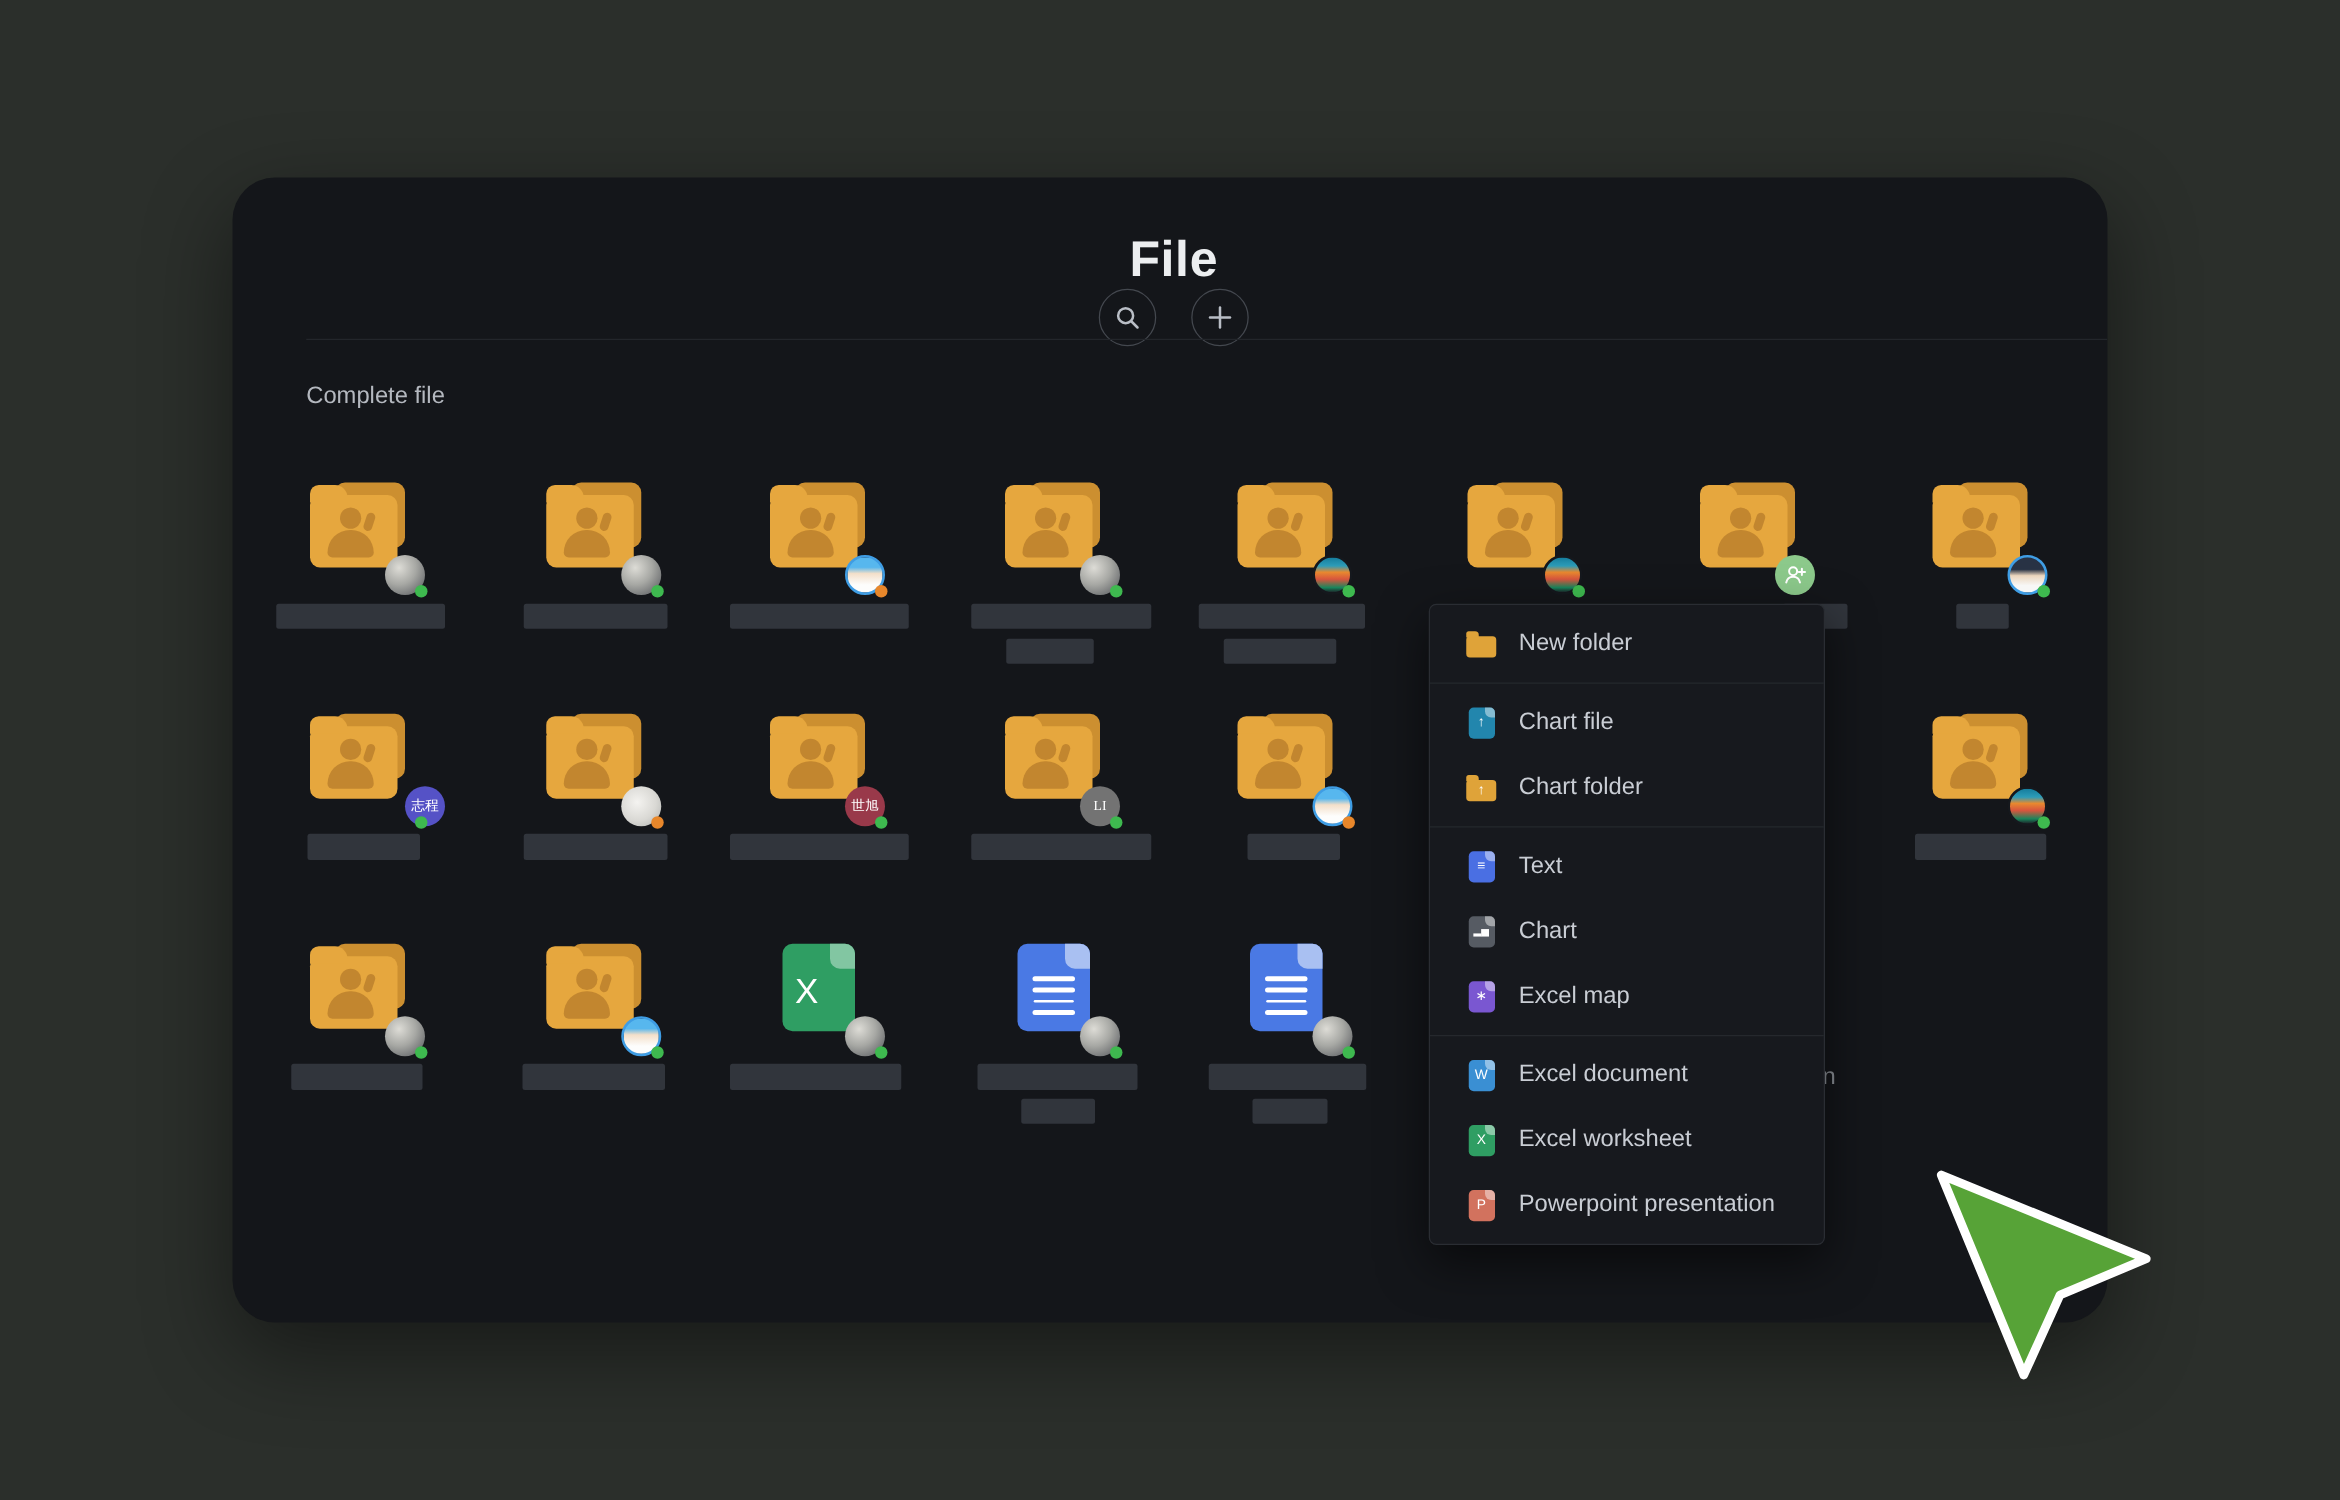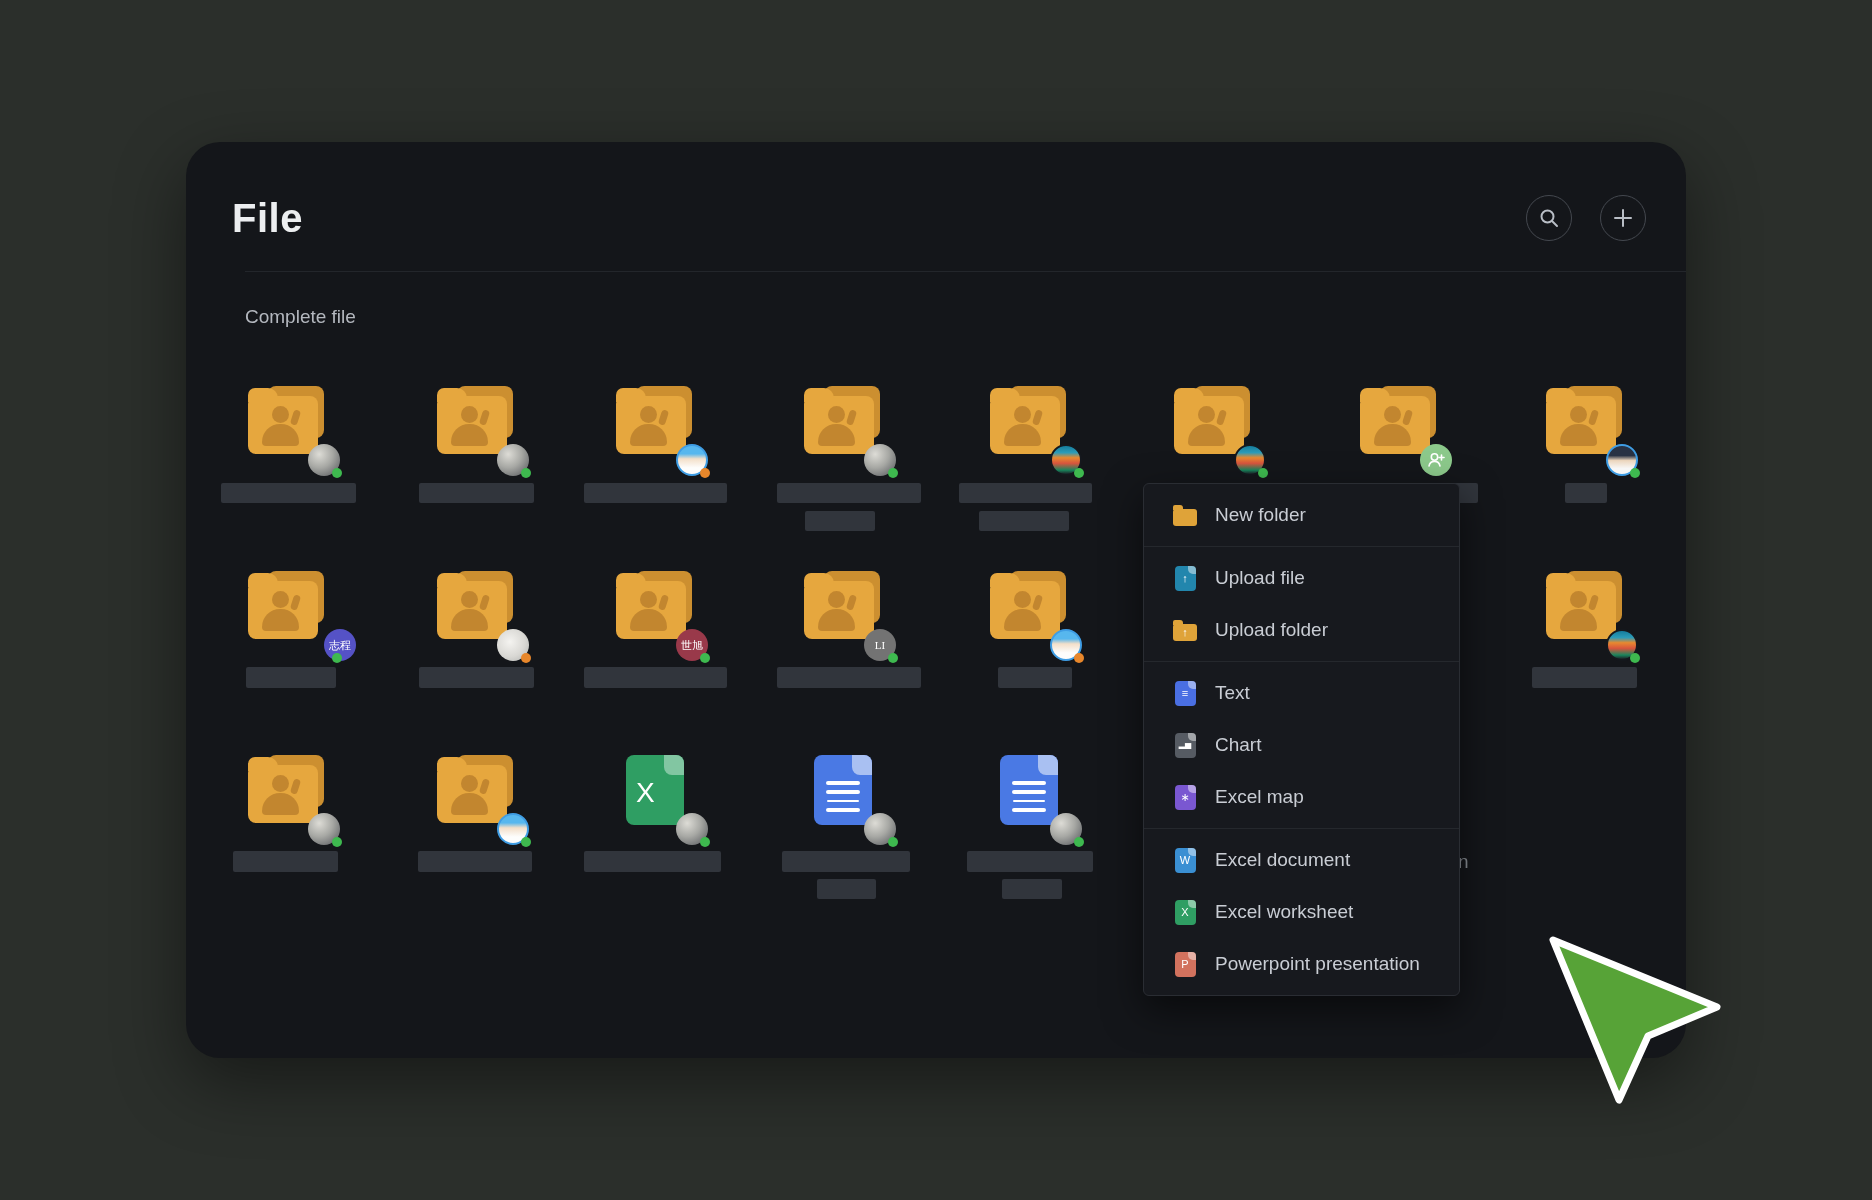--- a/index.html
+++ b/index.html
@@ -9,21 +9,21 @@
     font-family:"Liberation Sans", sans-serif;
     -webkit-font-smoothing:antialiased;
   }
   .card{
     position:absolute;left:186px;top:142px;width:1500px;height:916px;
     background:#14161a;border-radius:34px;overflow:hidden;
     box-shadow:0 24px 70px rgba(0,0,0,.45);
   }
   
   .header{position:absolute;top:44px;left:46px;right:40px;height:64px;
-    display:flex;align-items:center;justify-content:space-between;}
+    display:flex;align-items:center;justify-content:space-between;flex-direction:column;}
   .page-title{font-size:40px;font-weight:700;color:#eceef0;letter-spacing:.5px;}
   .header-actions{display:flex;gap:28px;}
   .icon-btn{
     width:46px;height:46px;border-radius:50%;background:transparent;
     border:1.5px solid #44484f;display:flex;align-items:center;justify-content:center;
     cursor:pointer;padding:0;
   }
   .icon-btn svg{display:block;}
   .divider{position:absolute;top:129px;left:59px;right:0;height:1px;background:#23262b;}
   
@@ -416,29 +416,29 @@
           <span class="mi-label">New folder</span>
         </div>
       </div>
       <div class="menu-group">
         <div class="menu-item">
           <span class="mi-icon">
             <span class="mi-file" style="background: rgb(34, 134, 173);">
               <span class="mi-glyph">↑</span>
             </span>
           </span>
-          <span class="mi-label">Upload file</span>
+          <span class="mi-label">Chart file</span>
         </div>
         <div class="menu-item">
           <span class="mi-icon">
             <span class="mi-folder">
               <span class="mi-glyph">↑</span>
             </span>
           </span>
-          <span class="mi-label">Upload folder</span>
+          <span class="mi-label">Chart folder</span>
         </div>
       </div>
       <div class="menu-group">
         <div class="menu-item">
           <span class="mi-icon">
             <span class="mi-file" style="background: rgb(74, 111, 227);">
               <span class="mi-glyph">≡</span>
             </span>
           </span>
           <span class="mi-label">Text</span>

